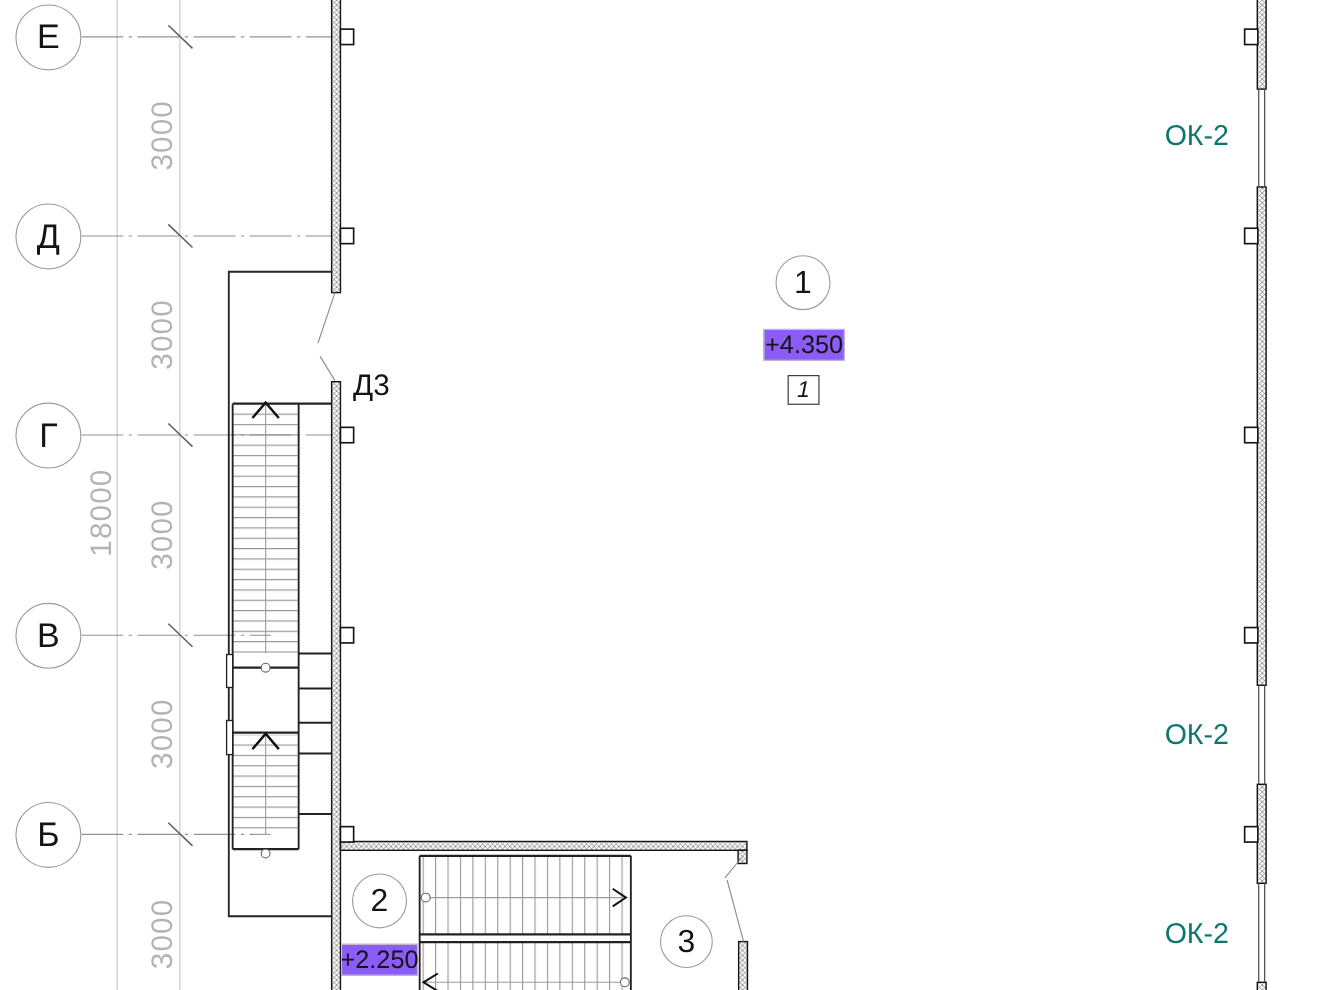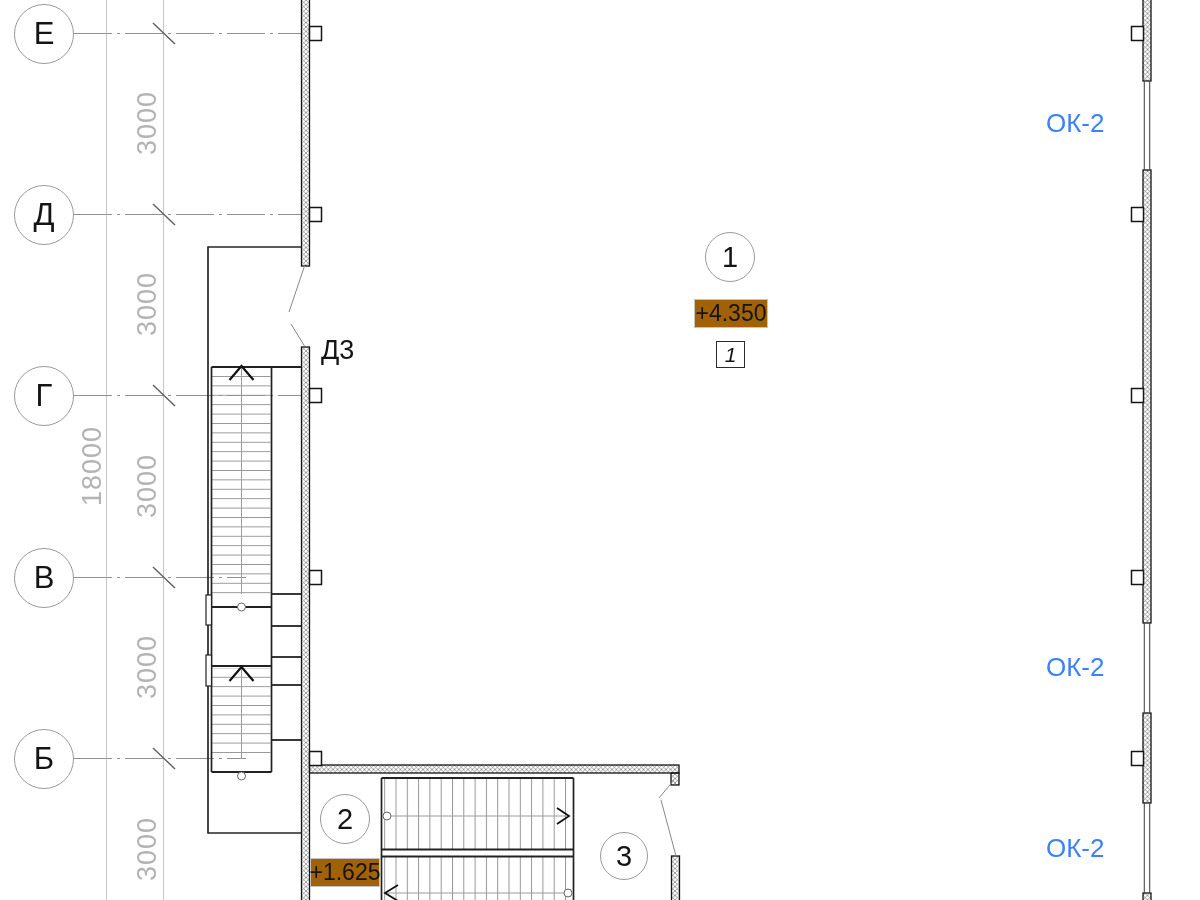--- a/index.html
+++ b/index.html
@@ -3,25 +3,25 @@
 <meta charset="utf-8">
 <style>
   html,body{margin:0;padding:0;background:#fff;}
   .canvas{position:relative;width:1200px;height:900px;background:#fff;overflow:hidden;
           font-family:"Liberation Sans", sans-serif;}
   svg{position:absolute;left:0;top:0;}
   .axis-bubble{position:absolute;width:58px;height:58px;border:1px solid #9a9a9a;border-radius:50%;
     display:flex;align-items:center;justify-content:center;font-size:31px;color:#141414;background:#fff;}
   .dim-v{position:absolute;width:120px;height:26px;display:flex;align-items:center;justify-content:center;
     transform:rotate(-90deg);color:#b3b3b3;font-size:27px;letter-spacing:1px;}
-  .win-label{position:absolute;width:84px;text-align:left;font-size:26px;color:#3b82f6;}
+  .win-label{position:absolute;width:84px;text-align:center;font-size:26px;color:#0f766e;}
   .door-label{position:absolute;font-size:27px;color:#141414;margin-top:48px;}
   .bubble{position:absolute;border:1px solid #9a9a9a;border-radius:50%;display:flex;align-items:center;
     justify-content:center;font-size:29px;color:#141414;}
-  .elev{position:absolute;border:1px solid #c4c4c4;background:#a16207;display:flex;align-items:center;
+  .elev{position:absolute;border:1px solid #c4c4c4;background:#8b5cf6;display:flex;align-items:center;
     justify-content:center;font-size:23px;color:#141414;}
   .flag{position:absolute;border:1.5px solid #2a2a2a;background:#fff;display:flex;align-items:center;
     justify-content:center;font-size:21px;font-style:italic;color:#141414;}
 </style>
 </head>
 <body>
 
 <div class="canvas">
 
   <svg width="1200" height="900" viewBox="0 0 1200 900">
@@ -211,16 +211,16 @@
       <span>1</span>
     </div>
   <div class="bubble" style="left:320px;top:794px;width:48px;height:48px">
       <span>2</span>
     </div>
   <div class="bubble" style="left:600px;top:832px;width:46px;height:46px">
       <span>3</span>
     </div>
 
   <div class="elev" style="left:694px;top:299px;width:72px;height:27px">+4.350</div>
-  <div class="elev" style="left:310px;top:858px;width:68px;height:27px">+1.625</div>
+  <div class="elev" style="left:310px;top:858px;width:68px;height:27px">+2.250</div>
   <div class="flag" style="left:716px;top:341px;width:27px;height:25px">1</div>
 
 </div>
 
 </body></html>

